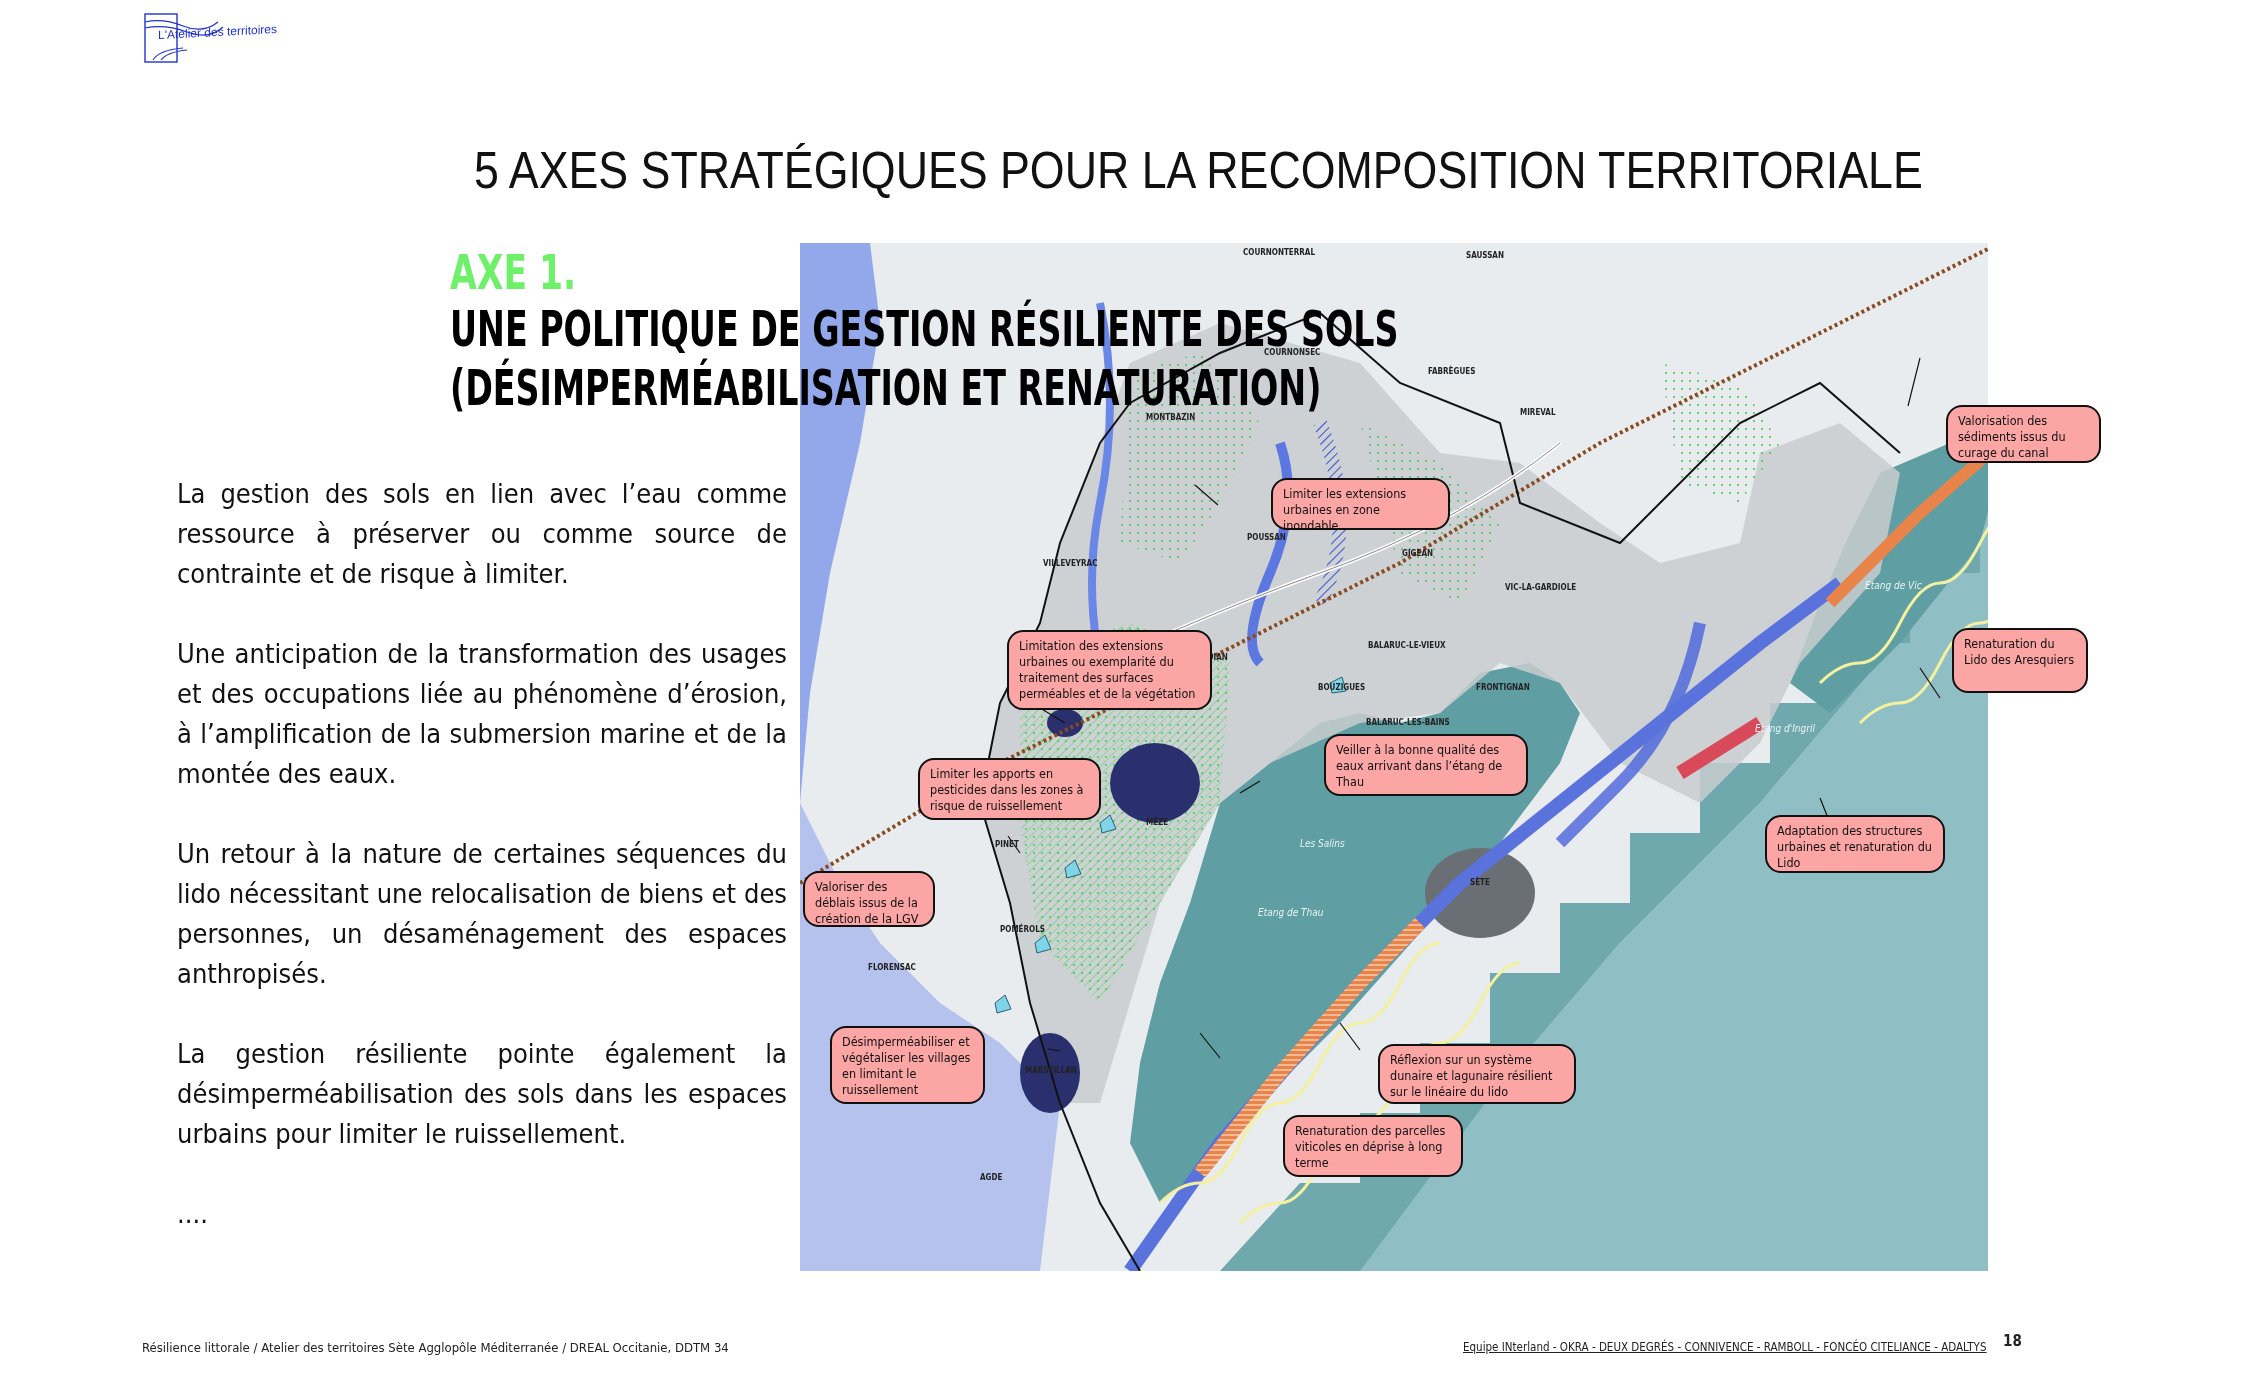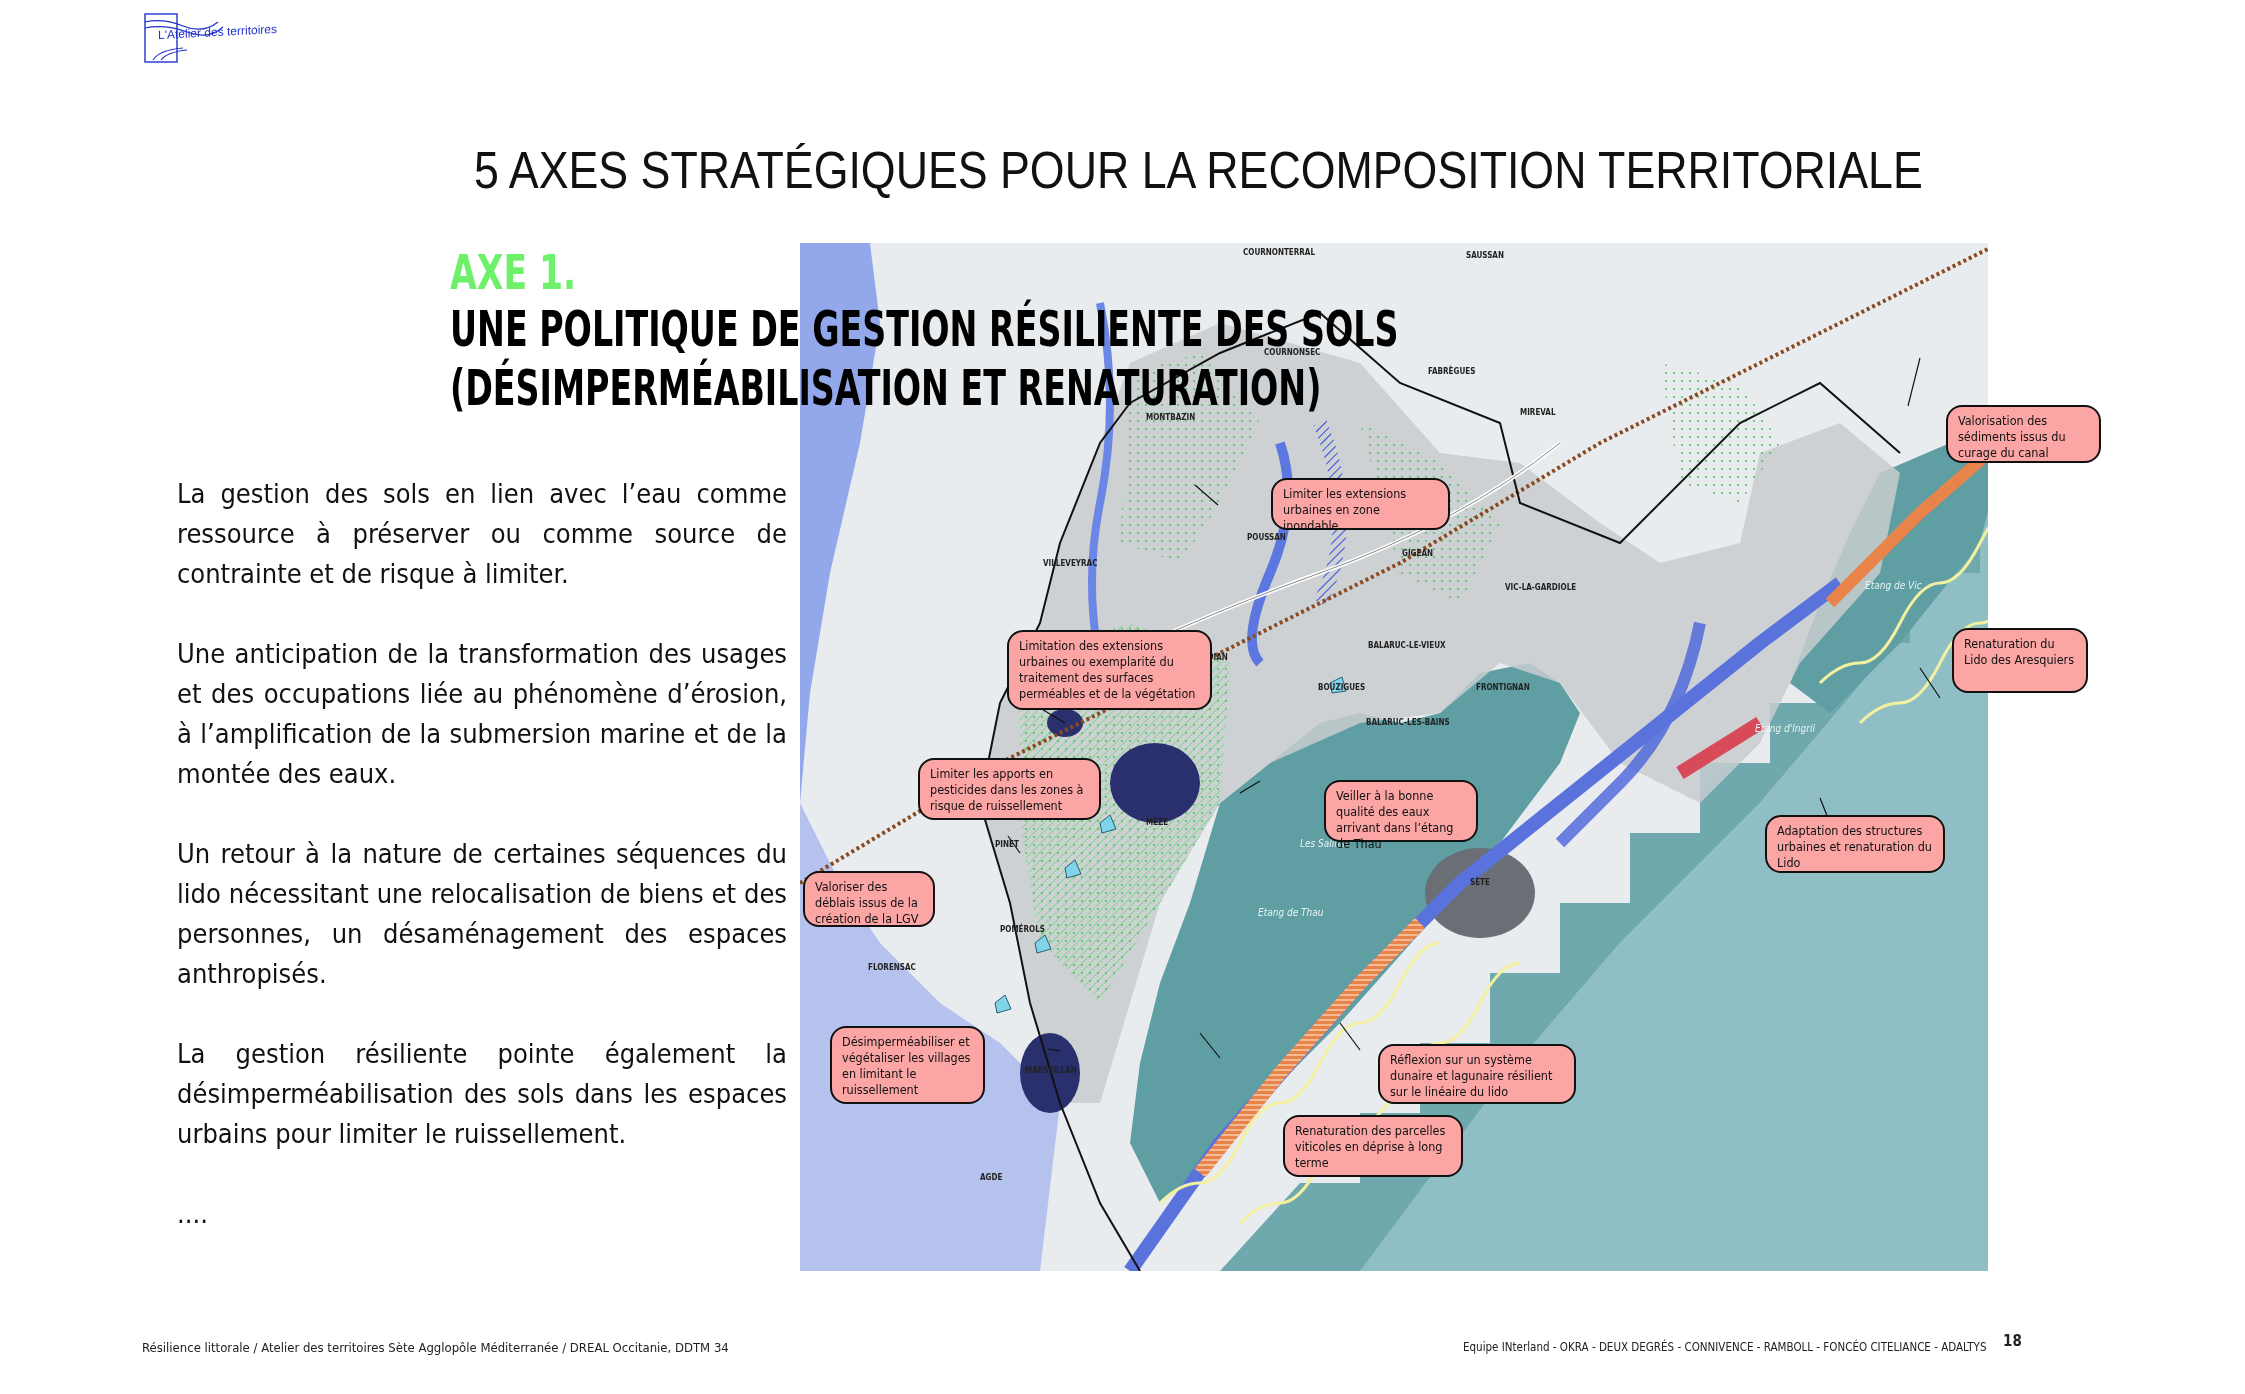--- a/index.html
+++ b/index.html
@@ -9,21 +9,21 @@
   .main-title{position:absolute;left:474px;top:140px;font-family:"Liberation Sans Narrow","Liberation Sans",sans-serif;font-size:52px;letter-spacing:0px;transform:scaleX(0.86);transform-origin:left top;white-space:nowrap;color:#111;}
   .map{position:absolute;left:800px;top:243px;width:1188px;height:1028px;overflow:hidden;background:#a16207;}
   .map svg{position:absolute;left:0;top:0;}
   .axe-num{position:absolute;left:450px;top:244px;font-family:"DejaVu Sans Condensed","Liberation Sans",sans-serif;font-weight:bold;font-size:48px;color:#6ef06a;transform:scaleX(0.8);transform-origin:left top;white-space:nowrap;z-index:5;}
   .axe-title{position:absolute;left:450px;top:300px;font-family:"DejaVu Sans Condensed","Liberation Sans",sans-serif;font-weight:bold;font-size:50px;line-height:59px;color:#000;transform:scaleX(0.74);transform-origin:left top;white-space:nowrap;z-index:5;}
   .body-text{position:absolute;left:177px;top:474px;width:610px;font-family:"DejaVu Sans Condensed","DejaVu Sans",sans-serif;font-size:27px;line-height:40px;text-align:justify;color:#111;}
   .body-text p{margin:0 0 40px 0;}
   .body-text .dots{margin-top:40px;}
   .callout{position:absolute;background:#fca5a5;border:2px solid #111;border-radius:16px;font-family:"DejaVu Sans Condensed","DejaVu Sans",sans-serif;font-size:12.5px;line-height:16px;color:#111;padding:6px 10px;box-sizing:border-box;z-index:4;}
   .footer-left{position:absolute;left:142px;top:1340px;font-size:13px;color:#222;font-family:"DejaVu Sans Condensed","DejaVu Sans",sans-serif;white-space:nowrap;}
-  .footer-right{position:absolute;left:1463px;top:1340px;font-size:11.5px;color:#222;font-family:"DejaVu Sans Condensed","DejaVu Sans",sans-serif;white-space:nowrap;}
+  .footer-right{position:absolute;left:1463px;top:1340px;font-size:11.5px;color:#222;font-family:"DejaVu Sans Condensed","DejaVu Sans",sans-serif;white-space:nowrap;text-decoration:underline;}
   .page-num{position:absolute;left:2003px;top:1332px;font-size:15px;font-weight:bold;color:#222;font-family:"DejaVu Sans Condensed","DejaVu Sans",sans-serif;}
   .place{position:absolute;font-size:8px;font-weight:bold;color:#222;font-family:"DejaVu Sans Condensed","DejaVu Sans",sans-serif;white-space:nowrap;z-index:3;}
   .water-label{position:absolute;font-size:10px;font-style:italic;color:#e8f4f4;font-family:"DejaVu Sans Condensed","DejaVu Sans",sans-serif;white-space:nowrap;z-index:3;}
 </style>
 </head>
 <body>
 
 <svg class="logo" viewBox="0 0 115 52" width="115" height="52">
   <rect x="2" y="2" width="32" height="48" fill="none" stroke="#2233cc" stroke-width="1.4"></rect>
   <path d="M2 10 Q20 6 40 14 T75 10" fill="none" stroke="#2233cc" stroke-width="1.2"></path>
@@ -166,21 +166,21 @@
   <p>Une anticipation de la transformation des usages et des occupations liée au phénomène d’érosion, à l’amplification de la submersion marine et de la montée des eaux.</p>
   <p>Un retour à la nature de certaines séquences du lido nécessitant une relocalisation de biens et des personnes, un désaménagement des espaces anthropisés.</p>
   <p>La gestion résiliente pointe également la désimperméabilisation des sols dans les espaces urbains pour limiter le ruissellement.</p>
   <div class="dots">....</div>
 </div>
 
 <div class="callout" style="left:1271px;top:478px;width:179px;height:52px;">Limiter les extensions urbaines en zone inondable</div>
 <div class="callout" style="left:1007px;top:630px;width:205px;height:80px;">Limitation des extensions urbaines ou exemplarité du traitement des surfaces perméables et de la végétation</div>
 <div class="callout" style="left:918px;top:758px;width:183px;height:62px;">Limiter les apports en pesticides dans les zones à risque de ruissellement</div>
 <div class="callout" style="left:803px;top:823px;width:132px;height:56px;margin-top:48px;">Valoriser des déblais issus de la création de la LGV</div>
-<div class="callout" style="left:1324px;top:780px;width:154px;height:62px;">Veiller à la bonne qualité des eaux arrivant dans l’étang de Thau</div>
+<div class="callout" style="left:1324px;top:734px;width:204px;height:62px;">Veiller à la bonne qualité des eaux arrivant dans l’étang de Thau</div>
 <div class="callout" style="left:1946px;top:405px;width:155px;height:58px;">Valorisation des sédiments issus du curage du canal</div>
 <div class="callout" style="left:1952px;top:628px;width:136px;height:65px;">Renaturation du Lido des Aresquiers</div>
 <div class="callout" style="left:1765px;top:815px;width:180px;height:58px;">Adaptation des structures urbaines et renaturation du Lido</div>
 <div class="callout" style="left:830px;top:1026px;width:155px;height:78px;">Désimperméabiliser et végétaliser les villages en limitant le ruissellement</div>
 <div class="callout" style="left:1378px;top:1044px;width:198px;height:60px;">Réflexion sur un système dunaire et lagunaire résilient sur le linéaire du lido</div>
 <div class="callout" style="left:1283px;top:1115px;width:180px;height:62px;">Renaturation des parcelles viticoles en déprise à long terme</div>
 
 <div class="footer-left">Résilience littorale / Atelier des territoires Sète Agglopôle Méditerranée / DREAL Occitanie,  DDTM 34</div>
 <div class="footer-right">Equipe INterland - OKRA - DEUX DEGRÉS - CONNIVENCE - RAMBOLL - FONCÉO CITELIANCE - ADALTYS</div>
 <div class="page-num">18</div>

